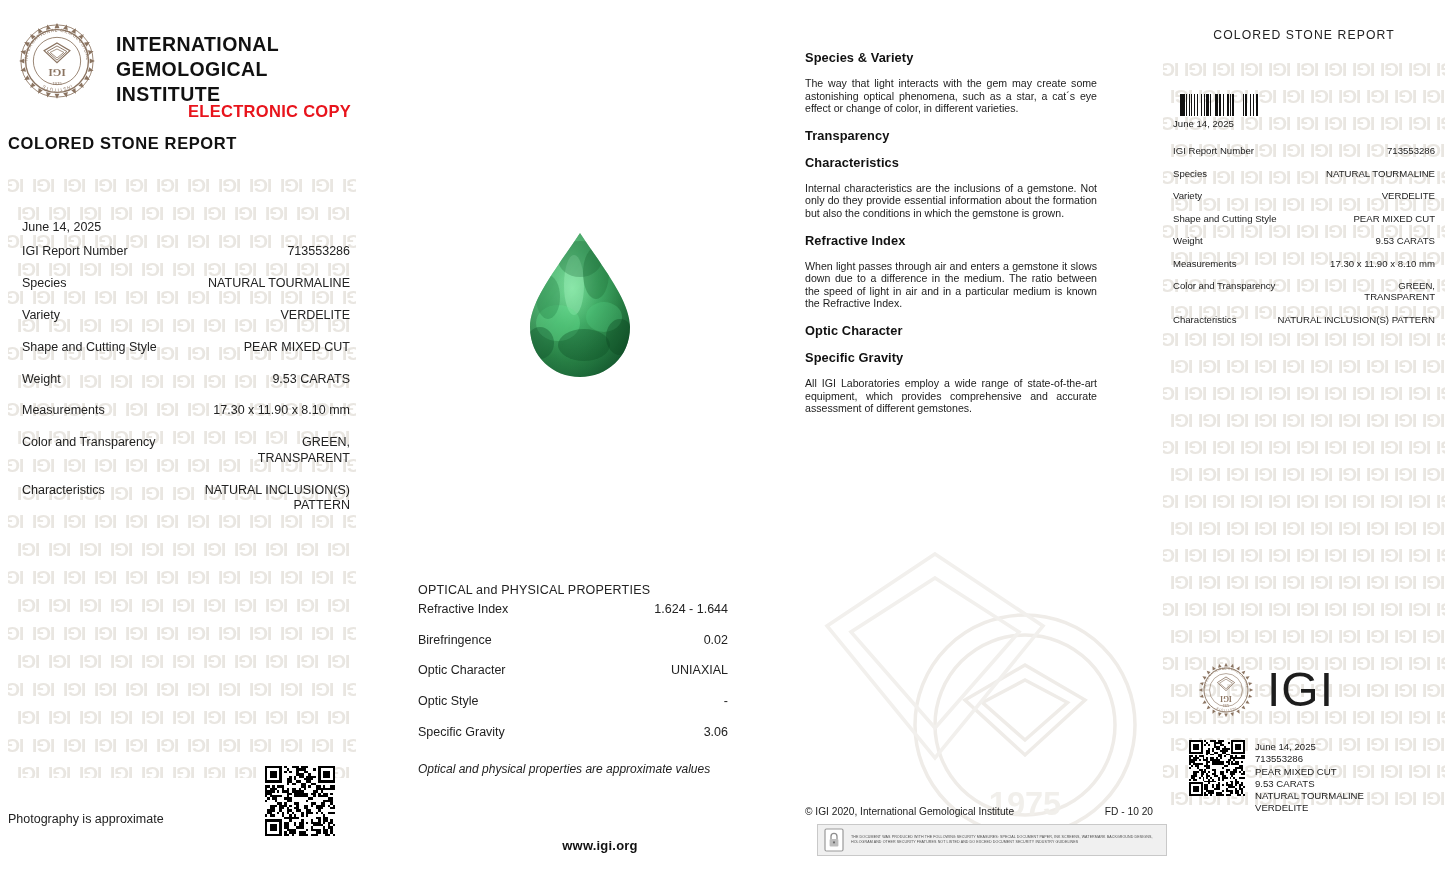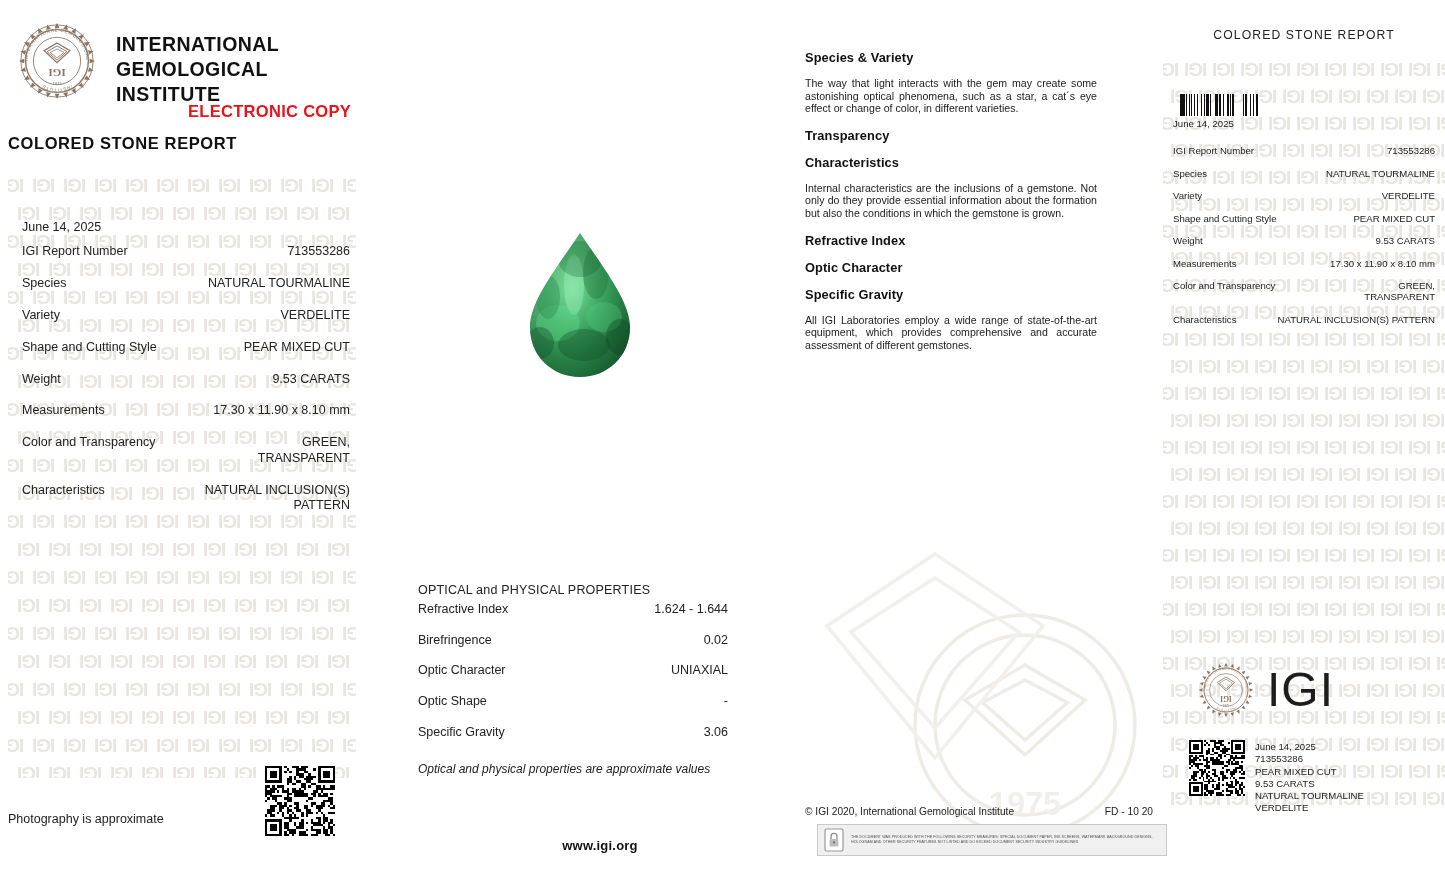--- a/index.html
+++ b/index.html
@@ -923,21 +923,21 @@
         </div>
         <div class="row">
           <div class="k">Birefringence</div>
           <div class="v">0.02</div>
         </div>
         <div class="row">
           <div class="k">Optic Character</div>
           <div class="v">UNIAXIAL</div>
         </div>
         <div class="row">
-          <div class="k">Optic Shape</div>
+          <div class="k">Optic Style</div>
           <div class="v">-</div>
         </div>
         <div class="row">
           <div class="k">Specific Gravity</div>
           <div class="v">3.06</div>
         </div>
       </div>
     <div class="optical-note">Optical and physical properties are approximate values</div>
     <div class="site">www.igi.org</div>
   </div>
@@ -966,20 +966,21 @@
         </div>
         <div class="sec">
           <h3>Transparency</h3>
         </div>
         <div class="sec">
           <h3>Characteristics</h3>
           <p>Internal characteristics are the inclusions of a gemstone. Not only do they provide essential information  about the formation but also the conditions in which the gemstone is grown.</p>
         </div>
         <div class="sec">
           <h3>Refractive Index</h3>
+          <p>When light passes through air and enters a gemstone it slows down due to a difference in the medium. The ratio between the speed of light in air and in a particular medium is known the Refractive Index.</p>
         </div>
         <div class="sec">
           <h3>Optic Character</h3>
         </div>
         <div class="sec">
           <h3>Specific Gravity</h3>
           <p>All IGI Laboratories employ a wide range of state-of-the-art equipment, which provides comprehensive and accurate assessment of different gemstones.</p>
         </div>
       </div>
 

